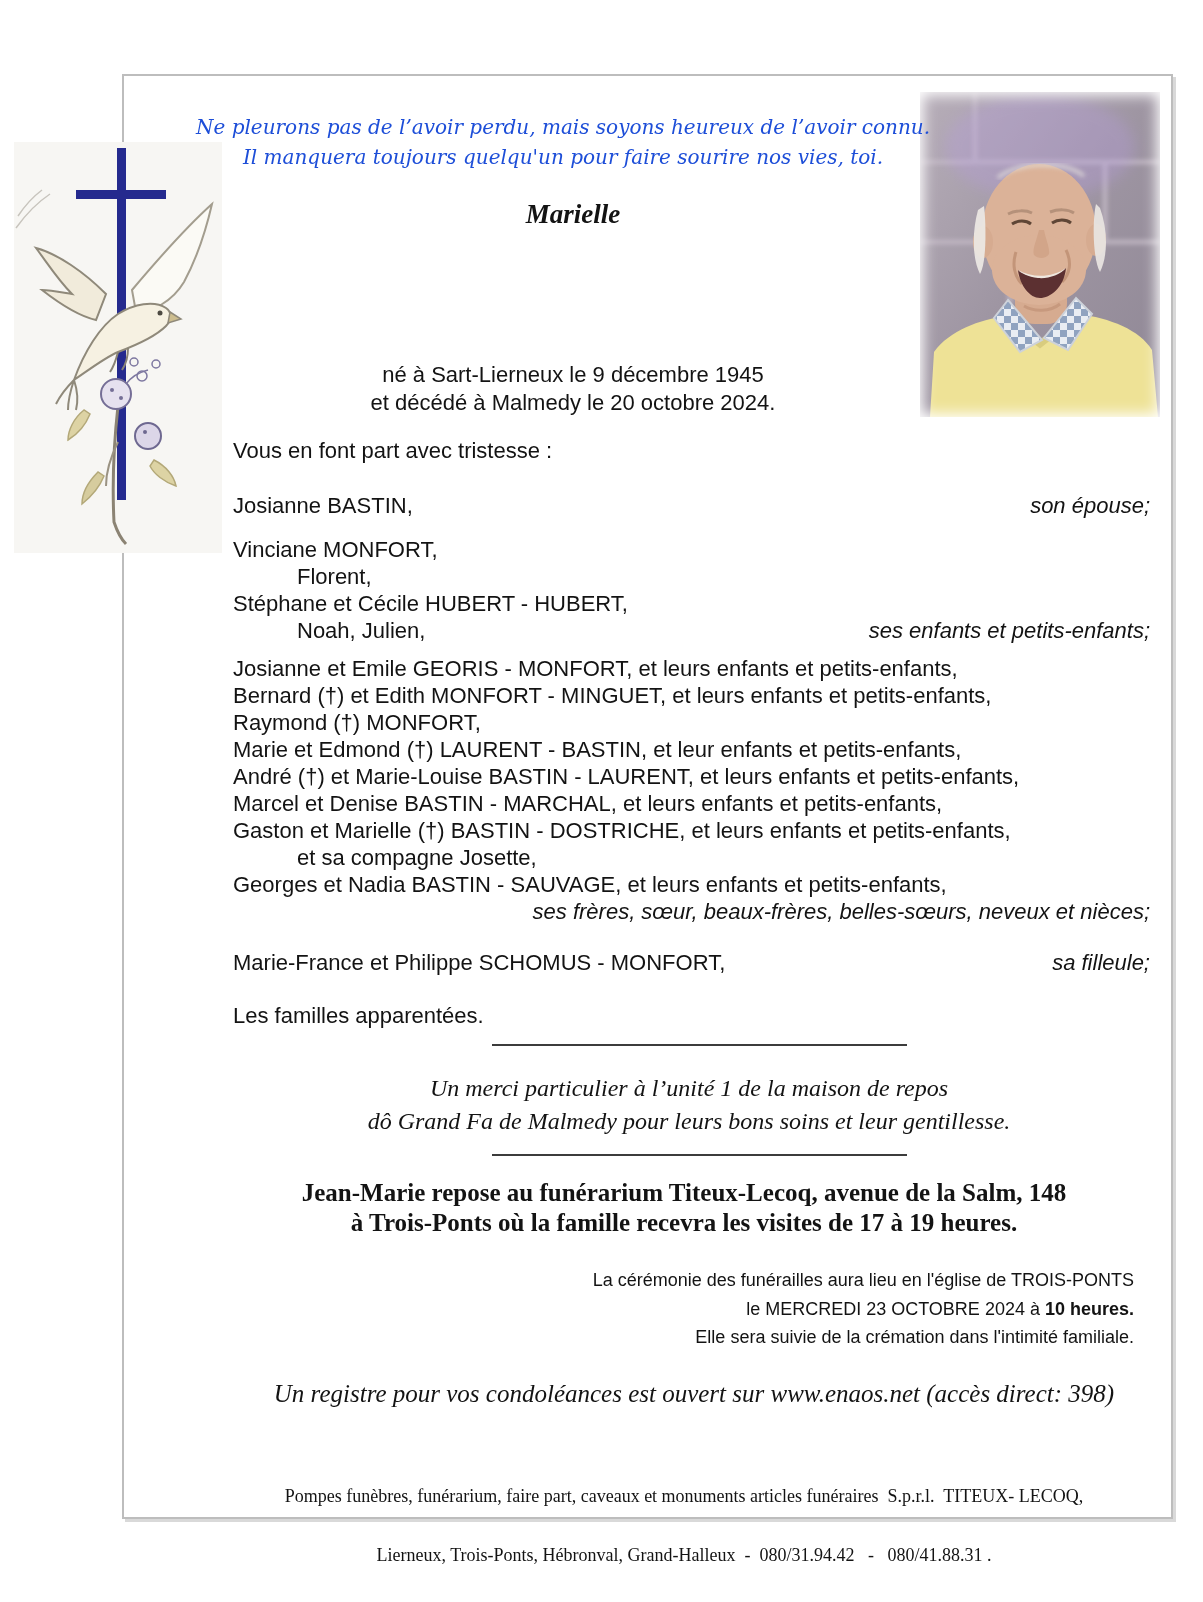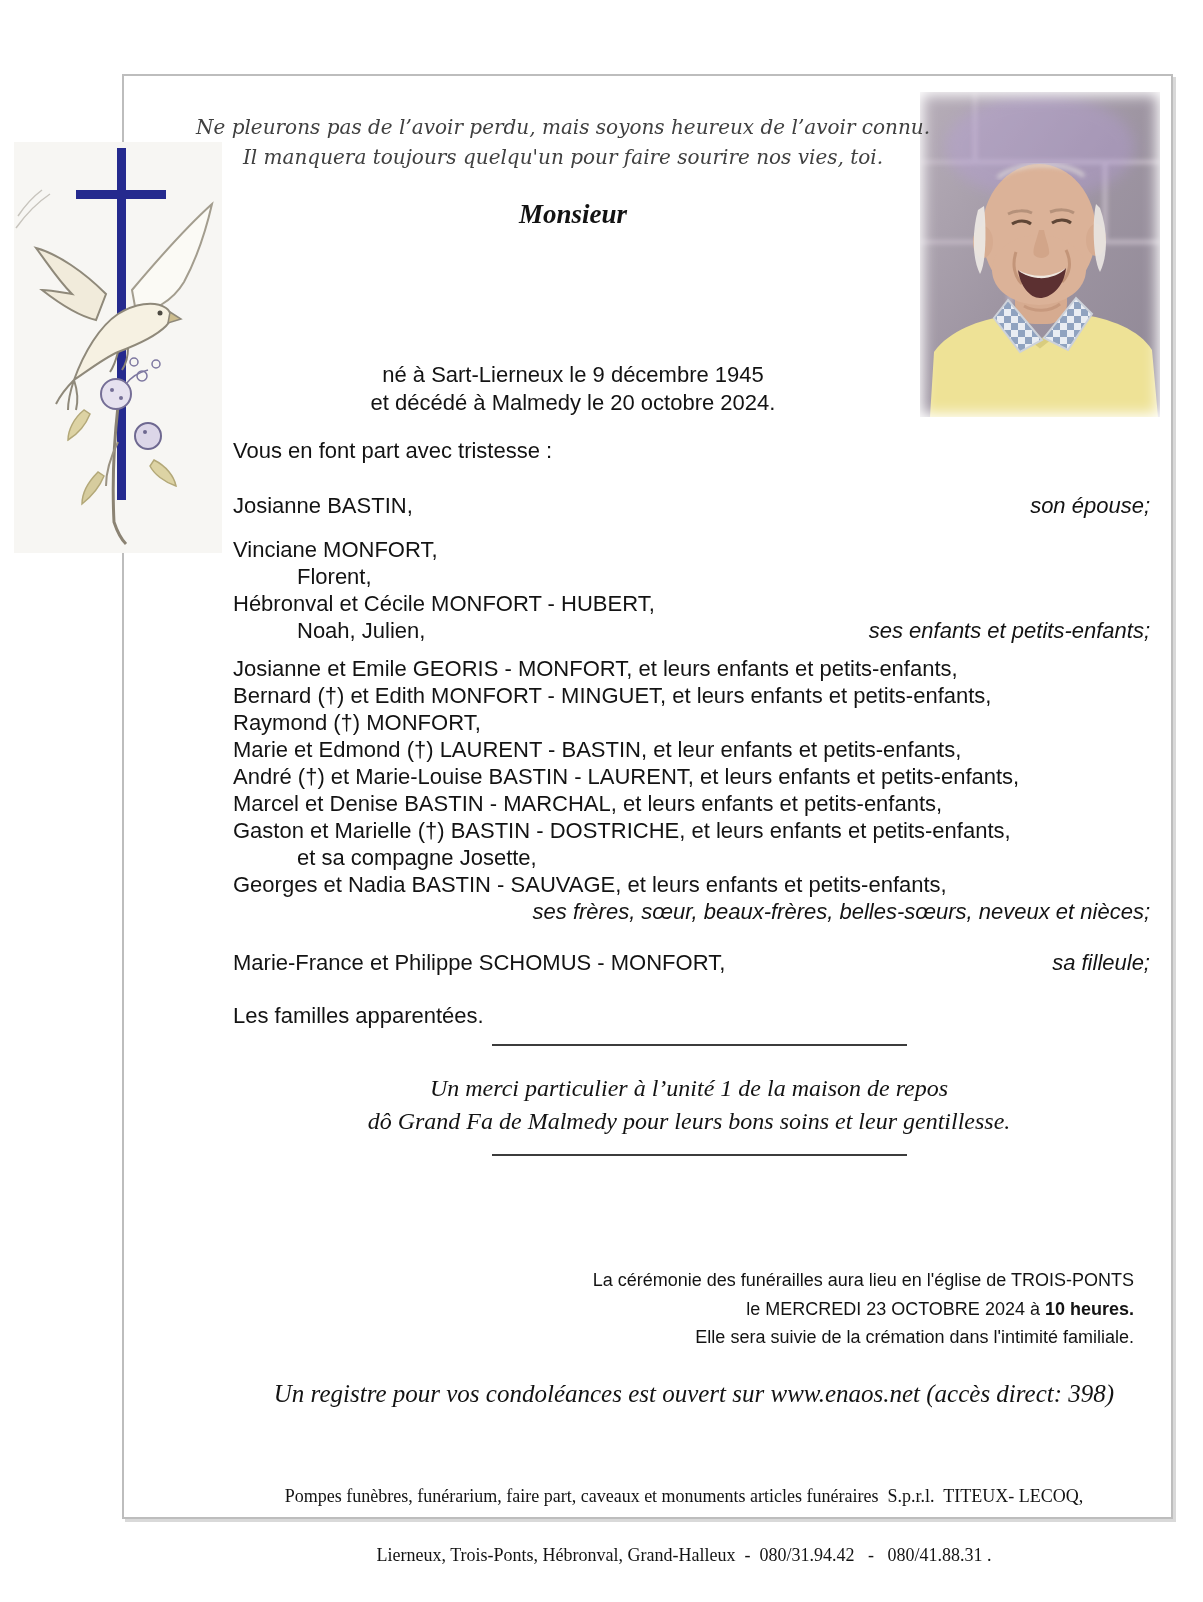--- a/index.html
+++ b/index.html
@@ -6,21 +6,21 @@
   .page{position:relative;width:1203px;height:1602px;background:#ffffff;overflow:hidden;
         font-family:"Liberation Sans", sans-serif;color:#131313;}
   .frame{position:absolute;left:122px;top:74px;width:1051px;height:1445px;box-sizing:border-box;
          border:2px solid #bdbdbd;box-shadow:3px 3px 0 rgba(170,170,170,.45);background:transparent;}
   .abs{position:absolute;}
   .ctr{text-align:center;}
   .sans{font-family:"Liberation Sans", sans-serif;}
   .serif{font-family:"Liberation Serif", serif;}
   .script{font-family:"DejaVu Serif", serif;font-style:italic;}
 
-  .quote{left:163px;top:112px;width:800px;font-size:20px;line-height:30px;color:#404040;}
+  .quote{left:163px;top:112px;width:800px;font-size:20px;line-height:30px;color:#1d4ed8;}
   .monsieur{left:173px;top:199px;width:800px;font-size:27px;font-weight:bold;font-style:italic;}
   .deceased{left:173px;top:240px;width:800px;font-size:48px;font-weight:bold;font-style:italic;letter-spacing:.5px;}
   .spouse{left:173px;top:309px;width:800px;font-size:36px;font-weight:bold;font-style:italic;}
   .dates{left:173px;top:361px;width:800px;font-size:22px;line-height:28px;}
   .intro{left:233px;top:438px;font-size:22px;}
 
   .famlist{left:233px;top:492px;width:917px;font-size:22px;}
   .row{display:flex;justify-content:space-between;align-items:baseline;height:27px;line-height:27px;}
   .row .nm{white-space:pre;}
   .row .rel{font-style:italic;white-space:pre;}
@@ -142,21 +142,21 @@
       </g>
       <rect x="-10" y="-10" width="260" height="345" fill="none" stroke="#ffffff" stroke-width="26" filter="url(#soft6)"></rect>
     </svg>
   </div>
 
   <div class="abs quote ctr script">
     <div>Ne pleurons pas de l’avoir perdu, mais soyons heureux de l’avoir connu.</div>
     <div>Il manquera toujours quelqu'un pour faire sourire nos vies, toi.</div>
   </div>
 
-  <div class="abs monsieur ctr serif">Monsieur</div>
+  <div class="abs monsieur ctr serif">Marielle</div>
 
   <div class="abs dates ctr sans">
     <div>né à Sart-Lierneux le 9 décembre 1945</div>
     <div>et décédé à Malmedy le 20 octobre 2024.</div>
   </div>
 
   <div class="abs intro sans">Vous en font part avec tristesse :</div>
 
   <div class="abs famlist sans">
     <div class="row">
@@ -165,21 +165,21 @@
     </div>
     <div class="row g17">
       <span class="nm">Vinciane MONFORT,</span>
       <span class="rel"></span>
     </div>
     <div class="row ind">
       <span class="nm">Florent,</span>
       <span class="rel"></span>
     </div>
     <div class="row">
-      <span class="nm">Hébronval et Cécile MONFORT - HUBERT,</span>
+      <span class="nm">Stéphane et Cécile HUBERT - HUBERT,</span>
       <span class="rel"></span>
     </div>
     <div class="row ind">
       <span class="nm">Noah, Julien,</span>
       <span class="rel">ses enfants et petits-enfants;</span>
     </div>
     <div class="row g11">
       <span class="nm">Josianne et Emile GEORIS - MONFORT, et leurs enfants et petits-enfants,</span>
       <span class="rel"></span>
     </div>
@@ -231,20 +231,24 @@
 
   <div class="abs divider div1"></div>
 
   <div class="abs thanks ctr serif">
     <div>Un merci particulier à l’unité 1 de la maison de repos</div>
     <div>dô Grand Fa de Malmedy pour leurs bons soins et leur gentillesse.</div>
   </div>
 
   <div class="abs divider div2"></div>
 
+  <div class="abs visitation ctr serif">
+    <div>Jean-Marie repose au funérarium Titeux-Lecoq, avenue de la Salm, 148</div>
+    <div>à Trois-Ponts où la famille recevra les visites de 17 à 19 heures.</div>
+  </div>
 
   <div class="abs ceremony ctr sans">
     <div>La cérémonie des funérailles aura lieu en l'église de TROIS-PONTS</div>
     <div><span>le MERCREDI 23 OCTOBRE 2024 à </span><b>10 heures.</b></div>
     <div>Elle sera suivie de la crémation dans l'intimité familiale.</div>
   </div>
 
   <div class="abs registre ctr serif">Un registre pour vos condoléances est ouvert sur www.enaos.net (accès direct: 398)</div>
 
   <div class="abs footer ctr serif">

